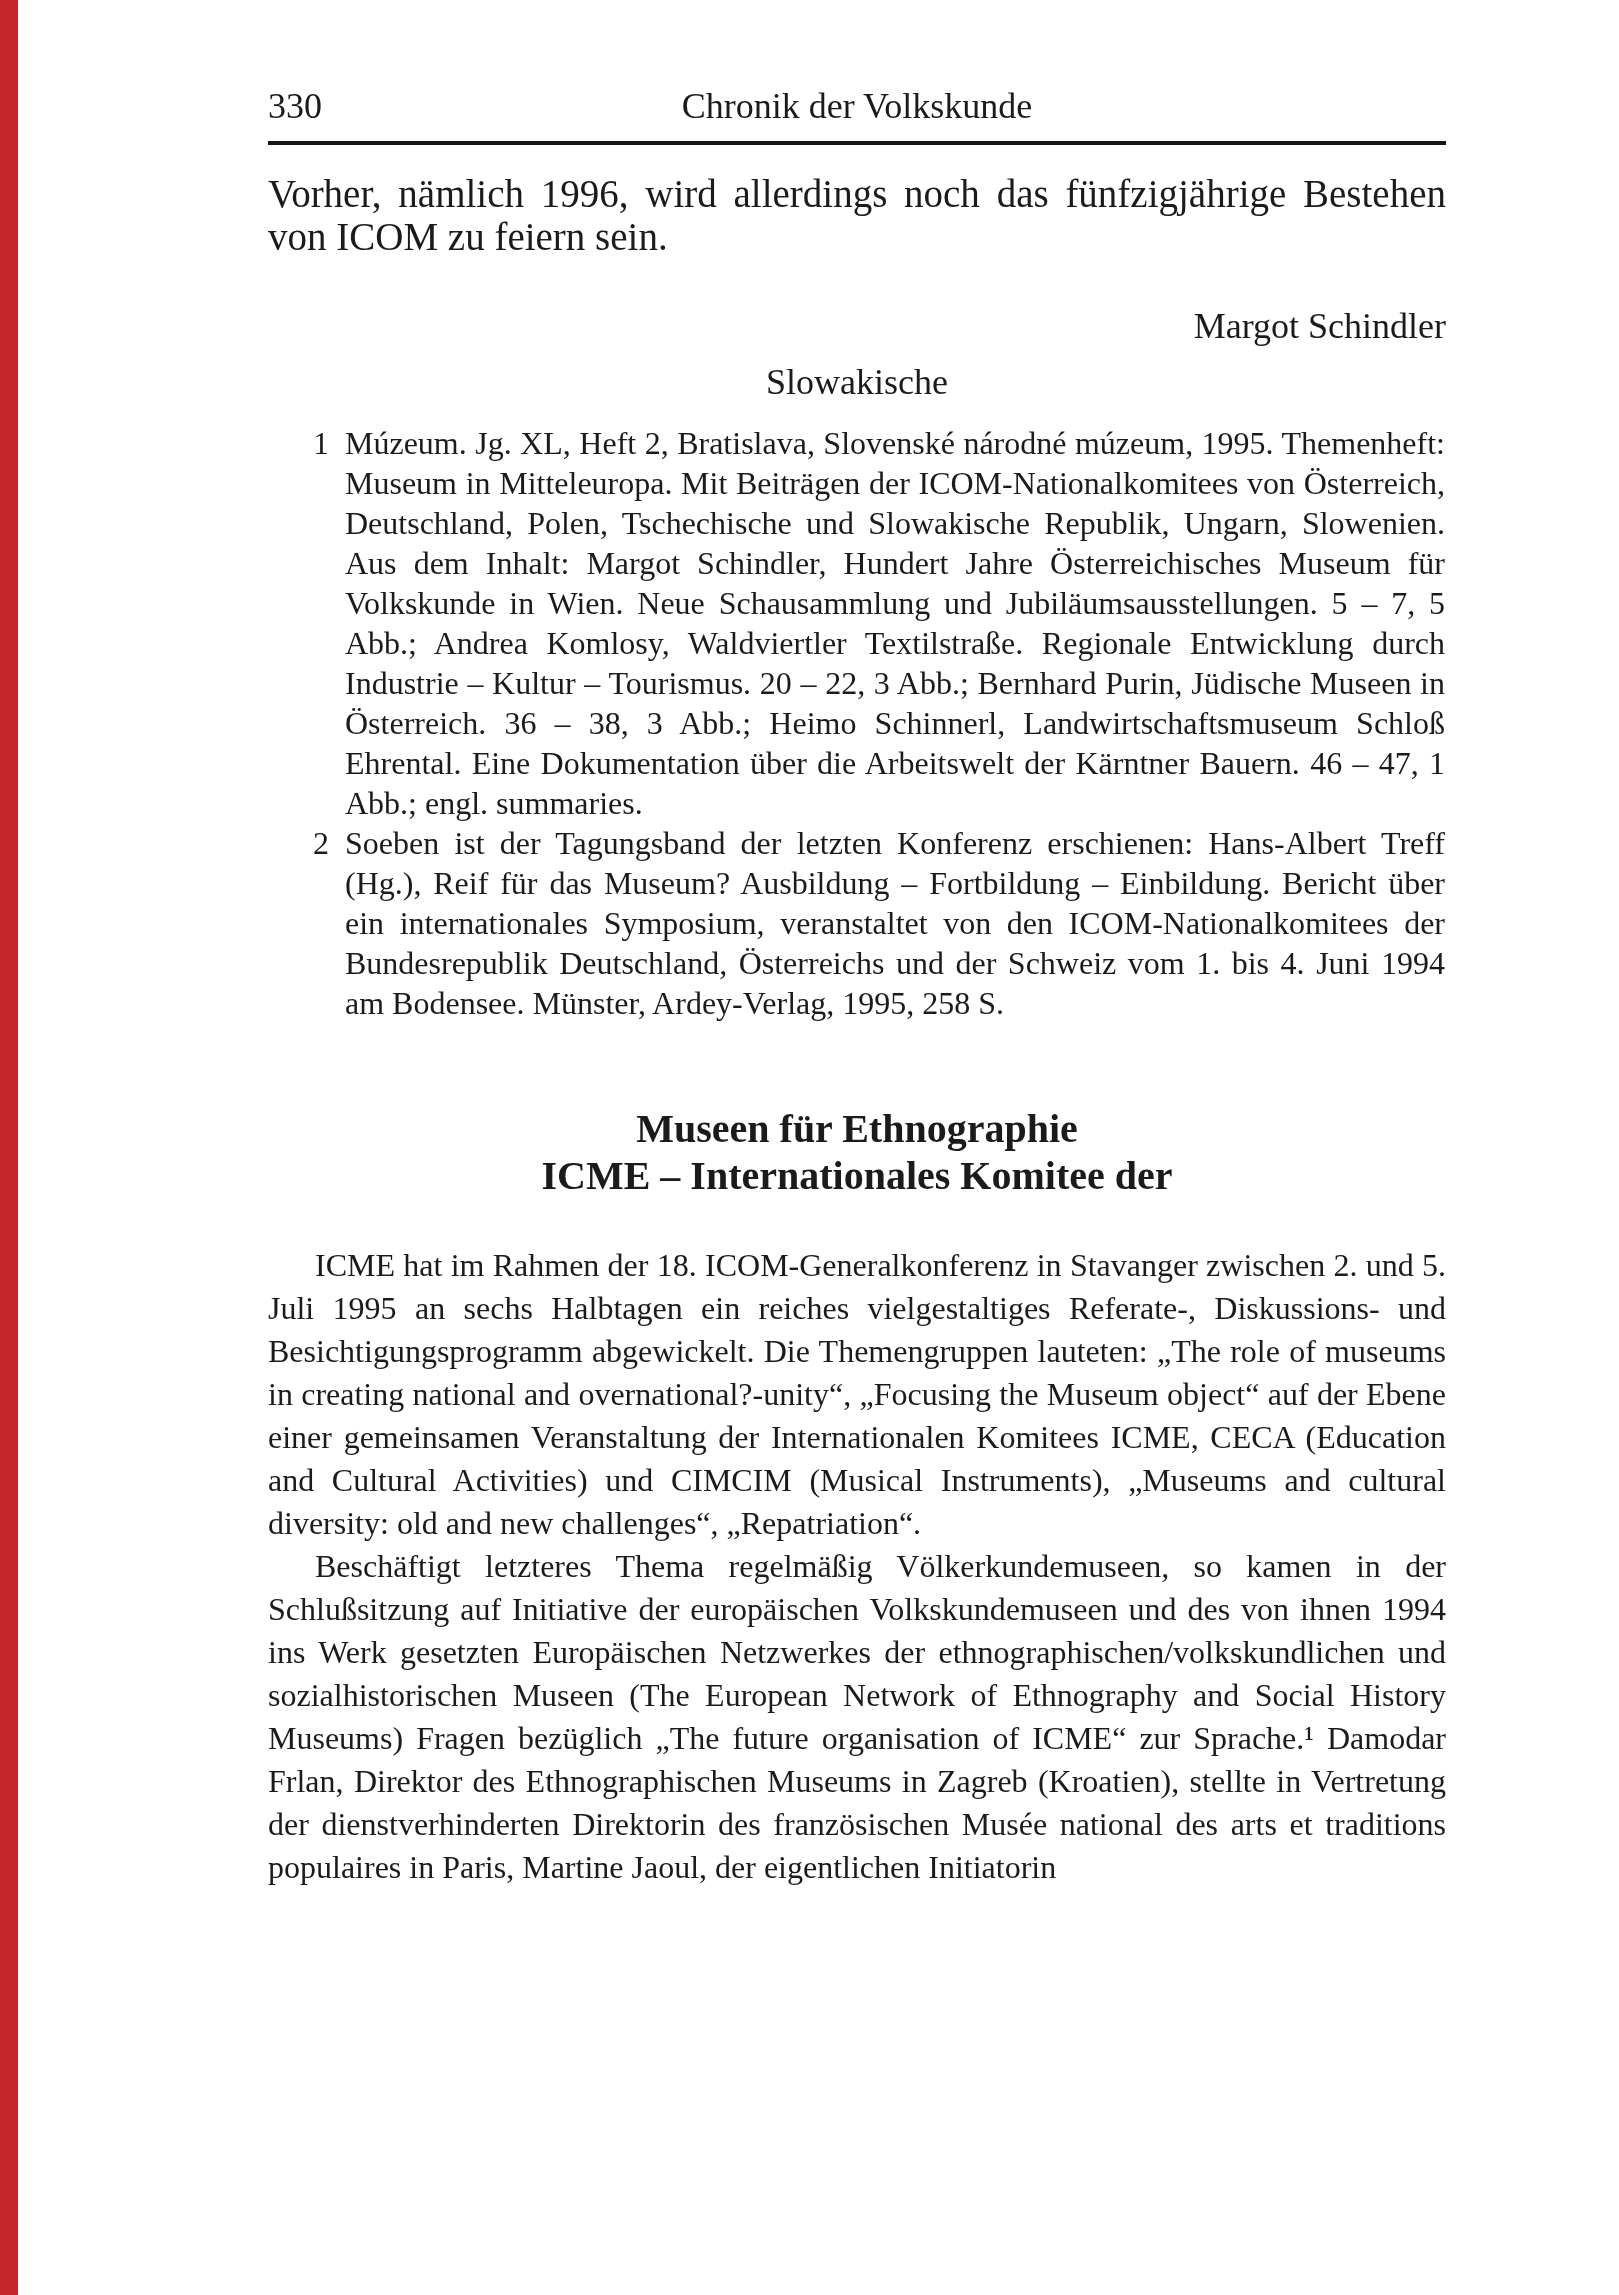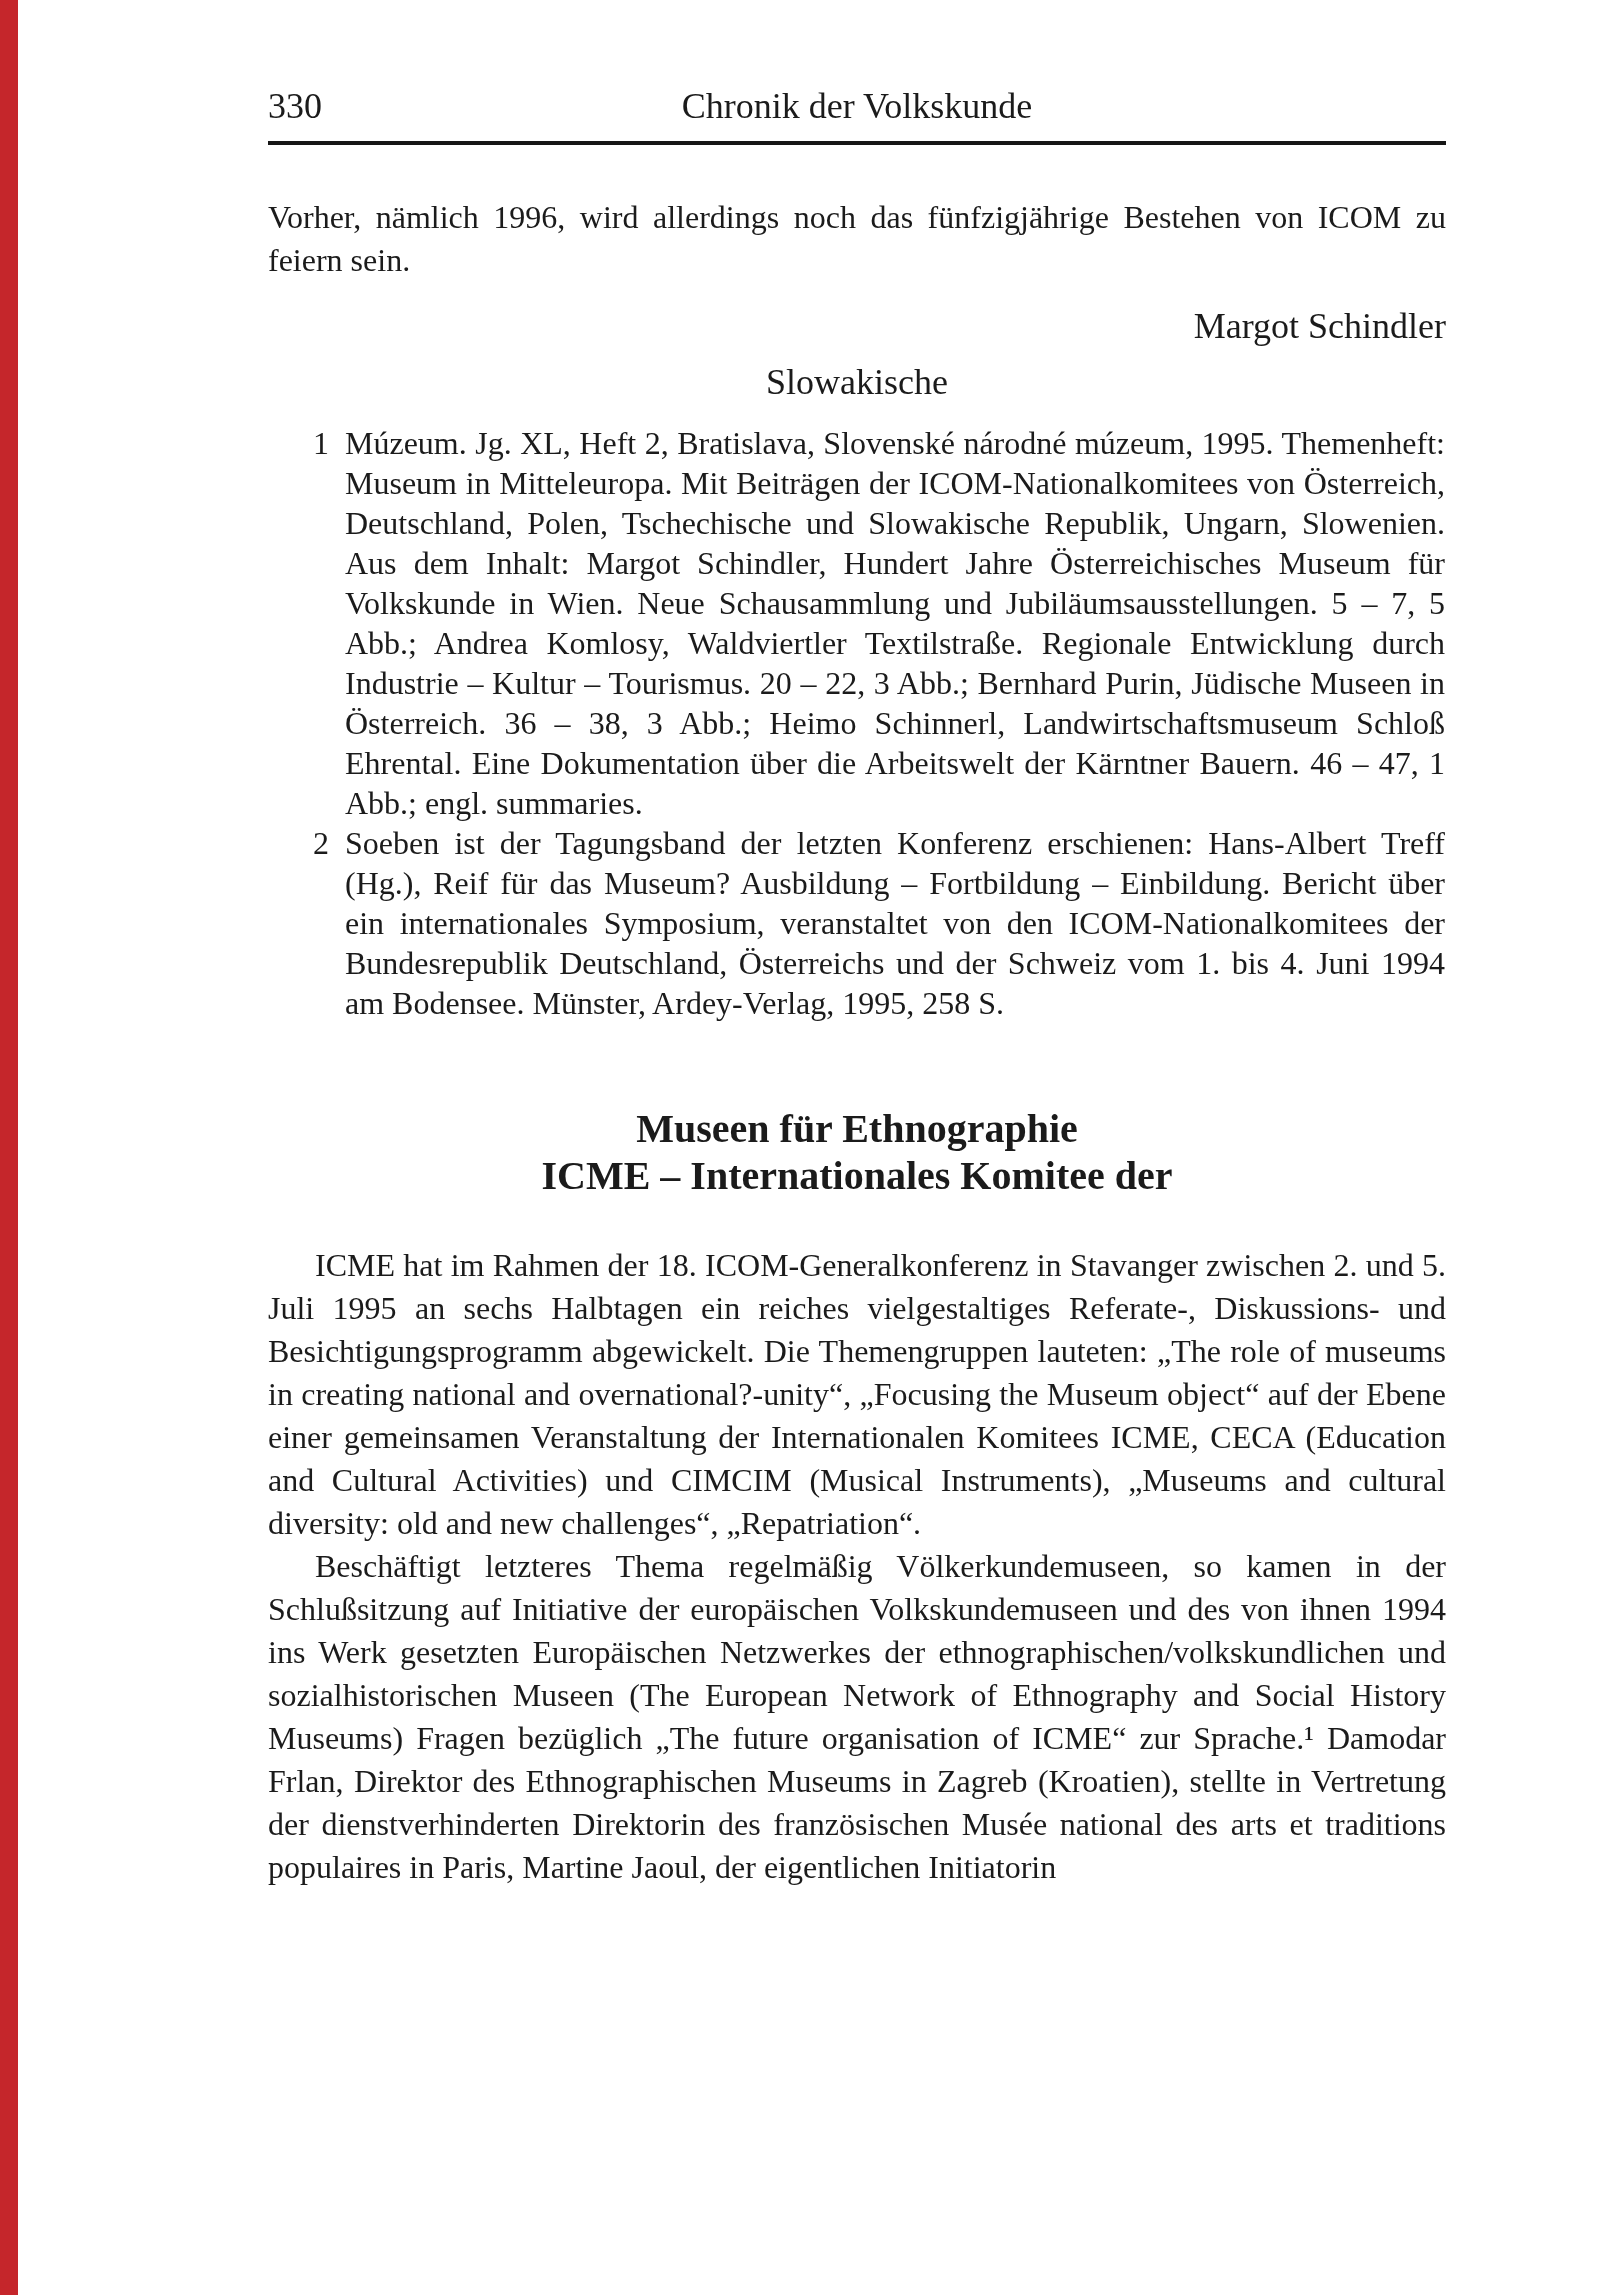--- a/index.html
+++ b/index.html
@@ -37,23 +37,23 @@
   .header .run-title { text-align: center; }
   .header .jrn-ref   { text-align: right; }
   .rule {
     position: absolute;
     top: 141px; left: 0;
     width: 100%; height: 4px;
     background: #161616;
   }
   .intro {
     position: absolute;
-    top: 196px; left: 0;
+    top: 172px; left: 0;
     width: 100%;
-    font-size: 32px;
+    font-size: 39px;
     line-height: 43px;
     text-align: justify;
   }
   .signature {
     position: absolute;
     top: 305px; left: 0;
     width: 100%;
     font-size: 36px;
     text-align: right;
   }

